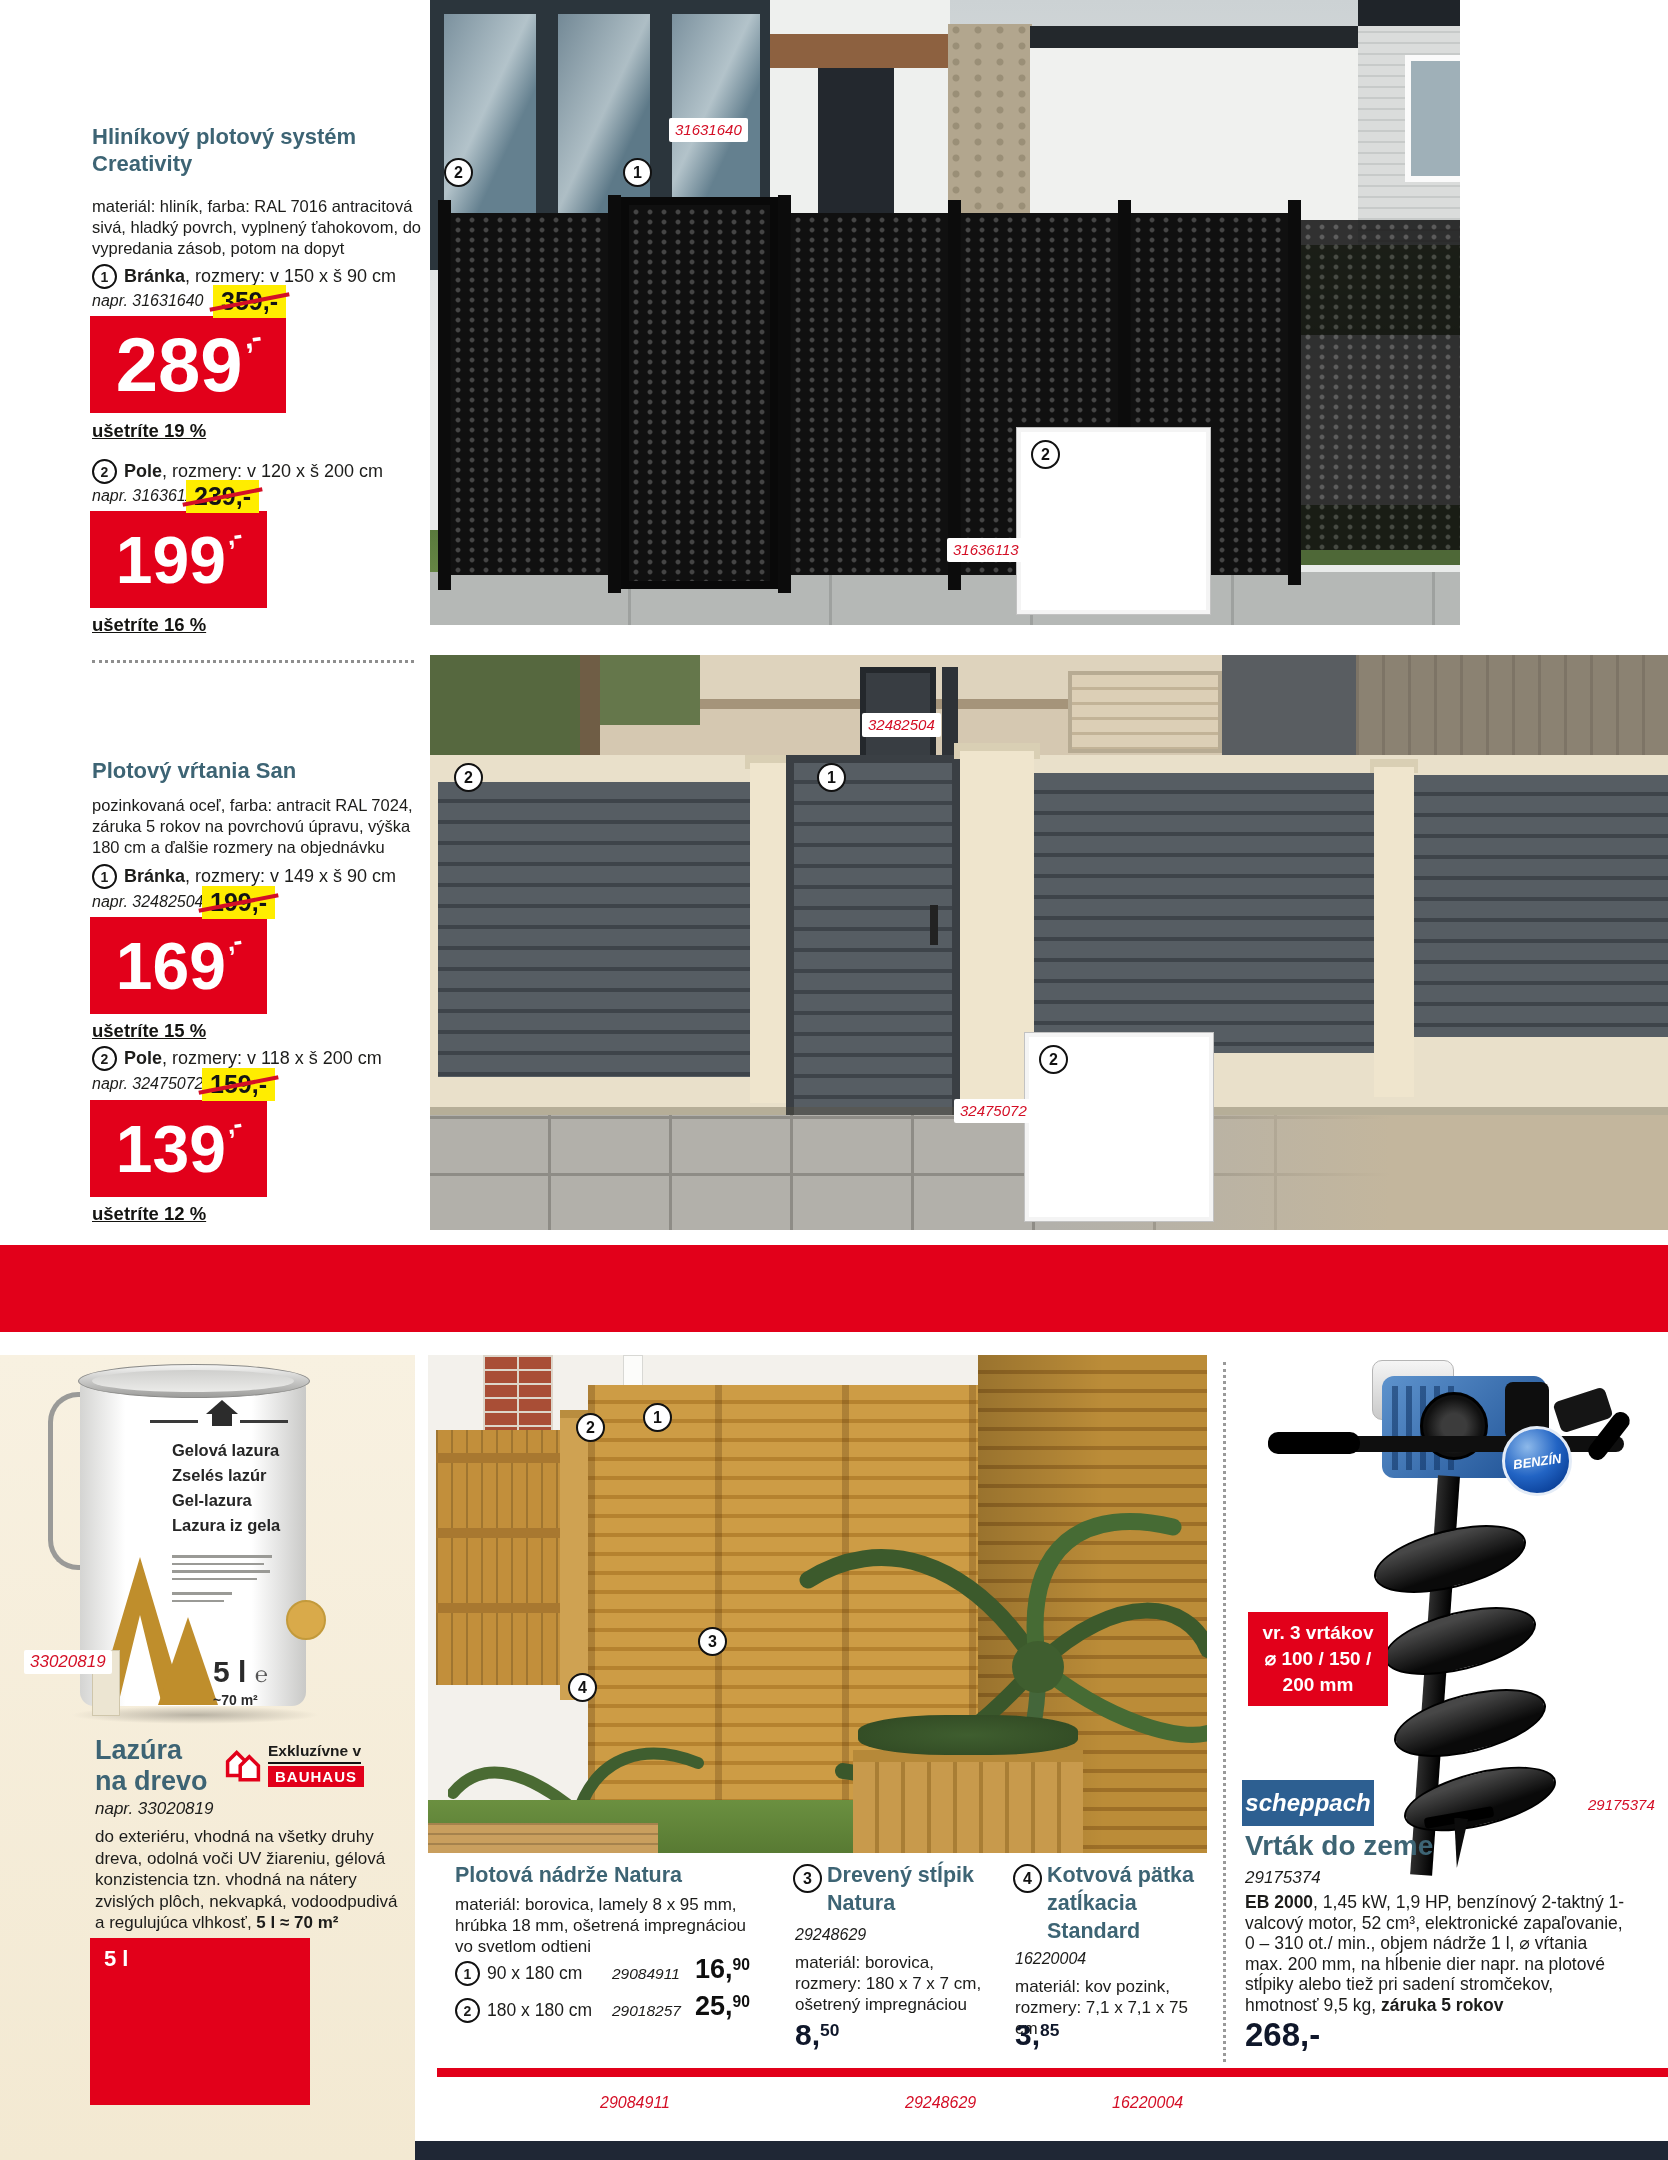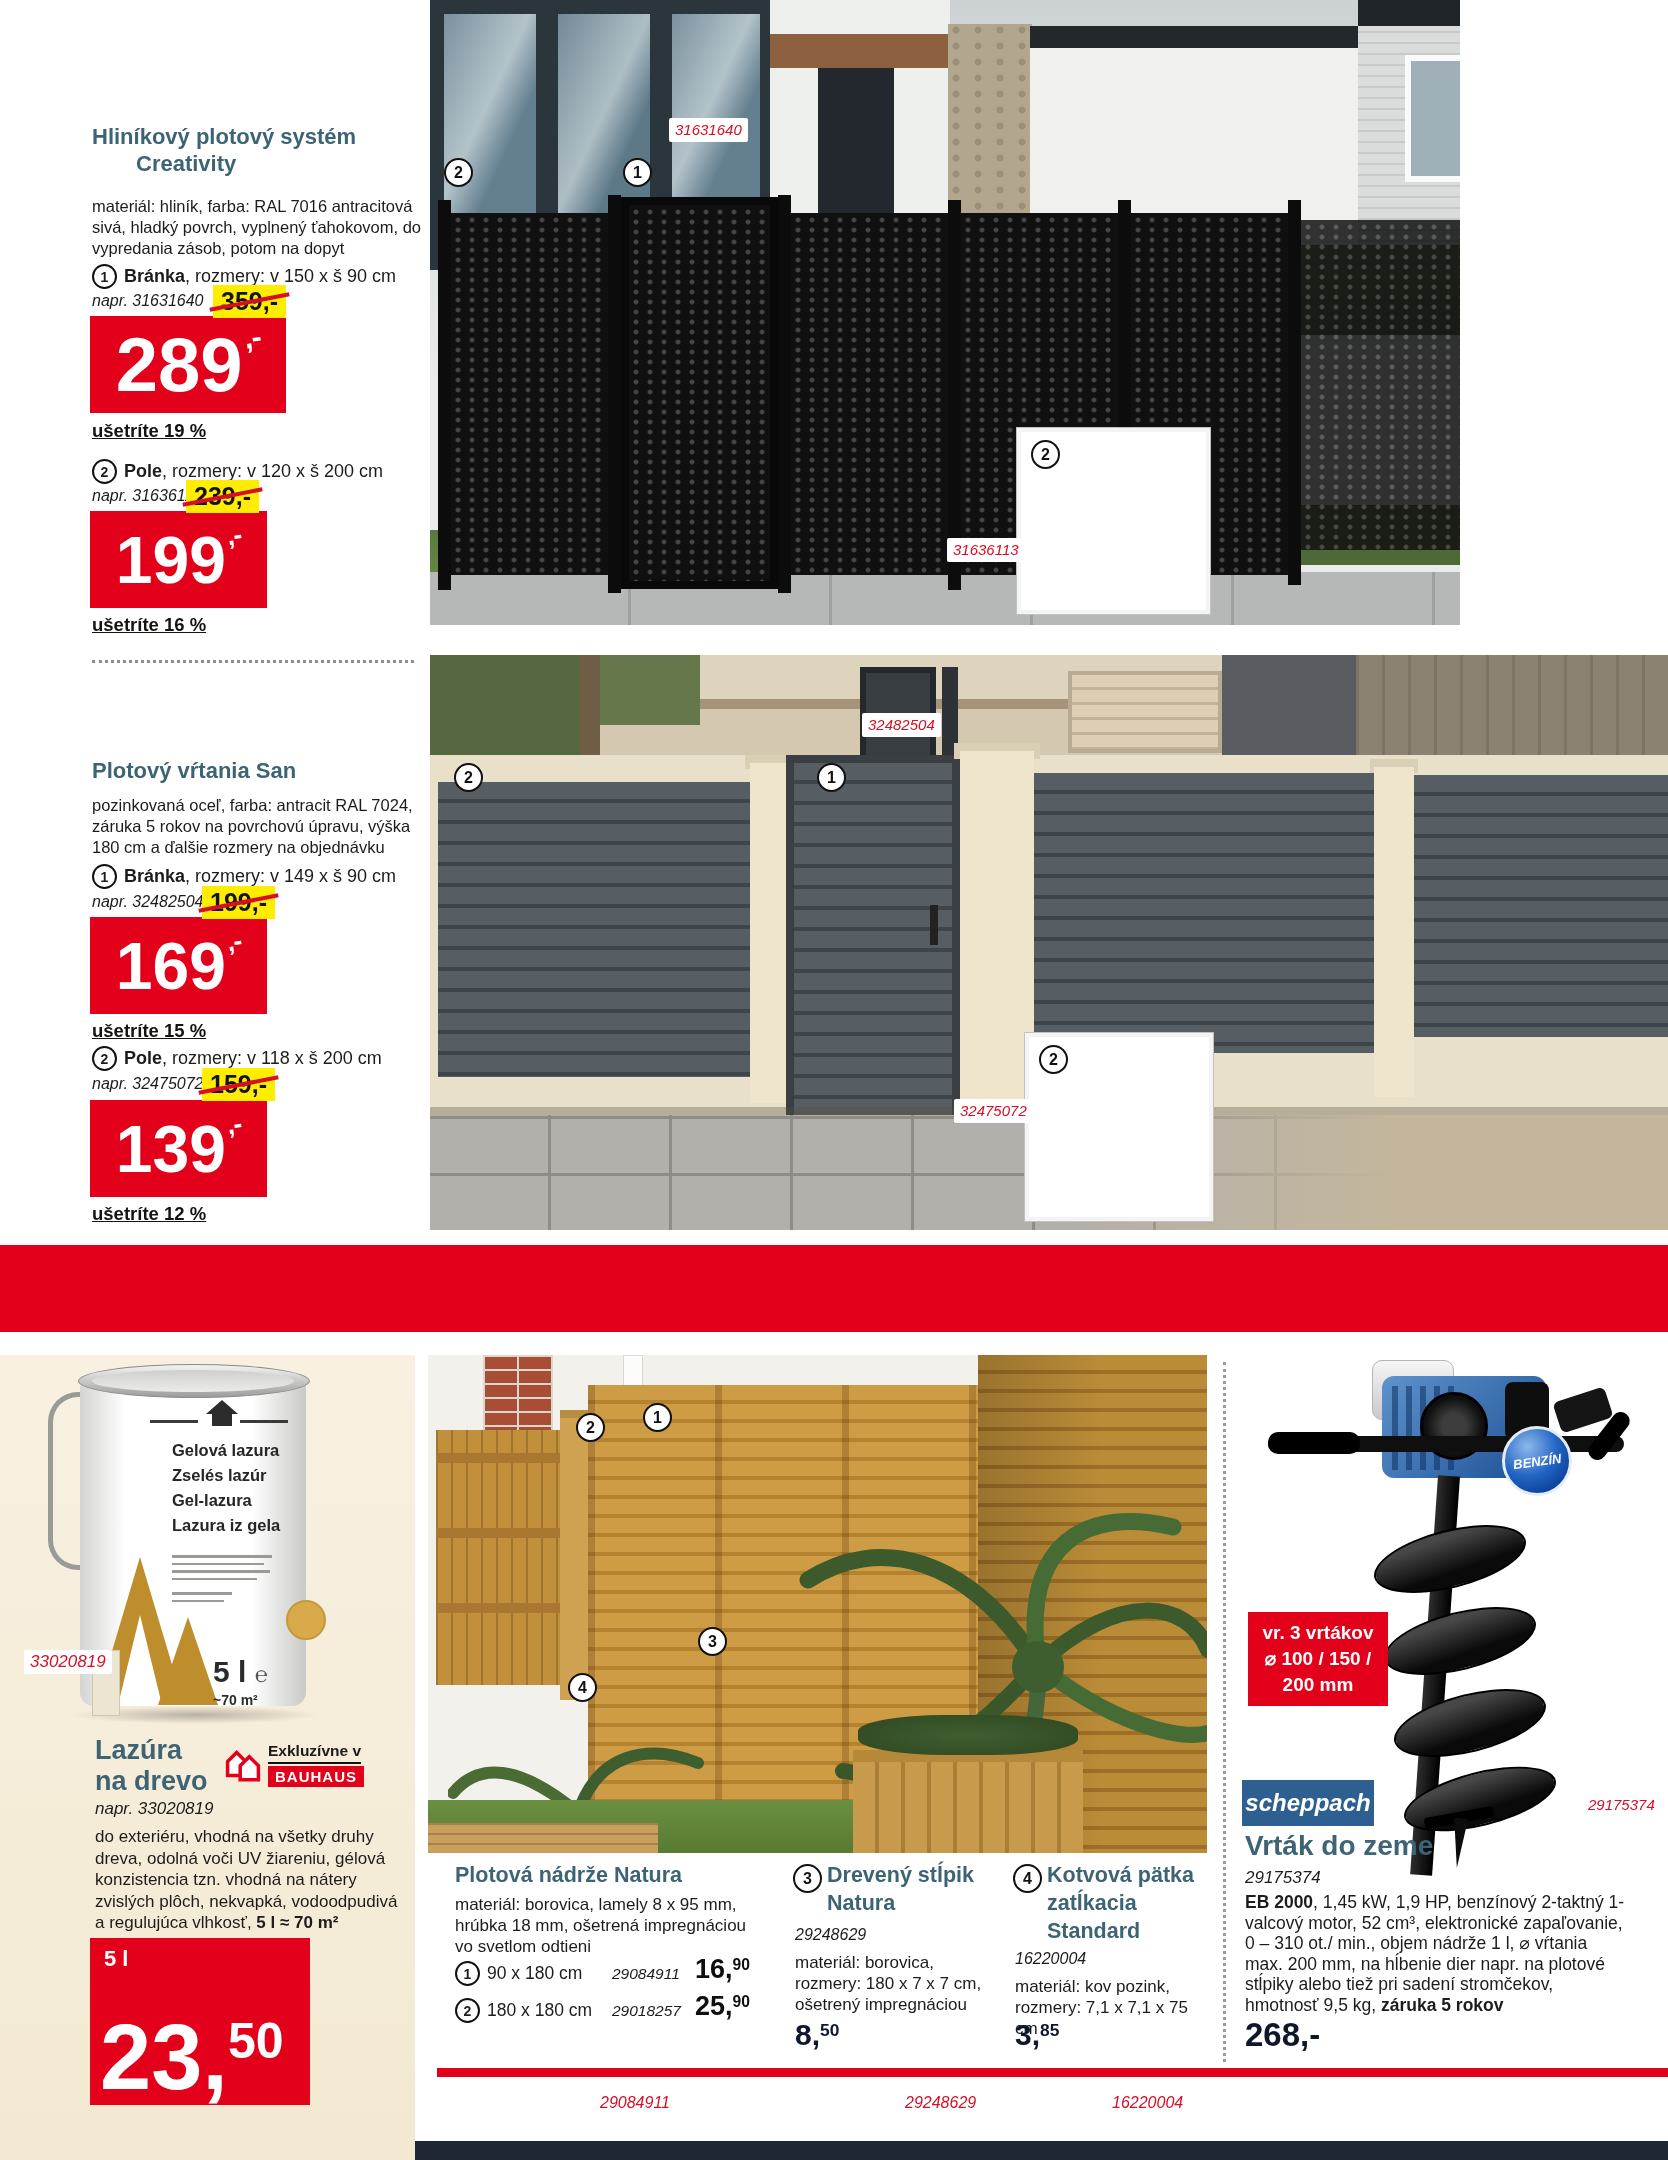--- a/index.html
+++ b/index.html
@@ -48,21 +48,21 @@
   .inset{position:absolute;background:#fff;border:4px solid #f4f4f4;outline:1px solid #c2c2c2;z-index:5;}
   .canline{font-weight:700;font-size:16.5px;line-height:25px;color:#262626;}
   .tinybar{height:2.5px;background:#9a9a96;margin:5px 0;}
 </style>
 </head>
 <body>
 
 <div id="page">
 
   <div class="abs t-title" style="left:92px;top:123px;">Hliníkový plotový systém</div>
-  <div class="abs t-title" style="left:92px;top:150px;margin-left:44px;">Creativity</div>
+  <div class="abs t-title" style="left:92px;top:150px;">Creativity</div>
   <div class="abs bodytxt" style="left:92px;top:196px;width:335px;">materiál: hliník, farba: RAL 7016 antracitová sivá, hladký povrch, vyplnený ťahokovom, do vypredania zásob, potom na dopyt</div>
 
   <div class="abs itemline" style="left:92px;top:264px;">
     <span class="cnum">1</span>
     <b>Bránka</b>
     <span>, rozmery: v 150 x š 90 cm</span>
   </div>
   <div class="abs napr" style="left:92px;top:292px;">napr. 31631640</div>
   <div class="oldp" style="left:213px;top:285px;">359,-</div>
   <div class="redbox" style="left:90px;top:316px;width:196px;height:97px;font-size:76px;">
@@ -239,21 +239,20 @@
     <path d="M8 26 L21 13 L34 26 V46 H8 Z" fill="#fff" stroke="#e2001a" stroke-width="5"></path>
     <path d="M26 32 L39 19 L52 32 V52 H26 Z" fill="#fff" stroke="#e2001a" stroke-width="5"></path>
   </svg>
   <div class="abs" style="left:268px;top:1742px;font-weight:700;font-size:15.5px;border-bottom:2.5px solid #111;padding-bottom:2px;">Exkluzívne v</div>
   <div class="abs" style="left:268px;top:1766px;background:#e2001a;color:#fff;font-weight:700;font-size:15px;letter-spacing:1px;padding:2px 7px;">BAUHAUS</div>
   <div class="abs napr" style="left:95px;top:1799px;font-size:17px;">napr. 33020819</div>
   <div class="abs bodytxt" style="left:95px;top:1826px;width:315px;font-size:17px;line-height:21.5px;"><span>do exteriéru, vhodná na všetky druhy dreva, odolná voči UV žiareniu, gélová konzistencia tzn. vhodná na nátery zvislých plôch, nekvapká, vodoodpudivá a regulujúca vlhkosť, </span><b>5 l ≈ 70 m²</b></div>
 
   <div class="redbox" style="left:90px;top:1938px;width:220px;height:167px;align-items:flex-end;justify-content:flex-start;padding:0;">
     <div class="abs" style="left:14px;top:8px;font-size:22px;font-weight:700;">5 l</div>
-    <div style="margin:0 0 4px 10px;font-size:92px;line-height:.95;"><span>23,</span><span style="font-size:50px;vertical-align:.62em;" class="supbig">50</span></div>
   </div>
 
   <div class="photo" style="left:428px;top:1355px;width:779px;height:498px;background:#f3f1ec;">
     <div class="abs" style="left:55px;top:0;width:70px;height:210px;background-color:#a94e36;background-image:linear-gradient(#ddd6ca 2px,rgba(0,0,0,0) 2px),linear-gradient(90deg,#ddd6ca 2px,rgba(0,0,0,0) 2px);background-size:34px 14px;"></div>
     <div class="abs" style="left:195px;top:0;width:18px;height:260px;background:#fcfcfa;border:1px solid #d8d8d4;"></div>
     <div class="abs" style="left:8px;top:75px;width:124px;height:255px;background:#c28f3b;background-image:repeating-linear-gradient(90deg,rgba(0,0,0,.18) 0 2px,rgba(0,0,0,0) 2px 15px);"></div>
     <div class="abs" style="left:8px;top:98px;width:124px;height:10px;background:#a87830;"></div>
     <div class="abs" style="left:8px;top:173px;width:124px;height:10px;background:#a87830;"></div>
     <div class="abs" style="left:8px;top:248px;width:124px;height:10px;background:#a87830;"></div>
     <div class="abs" style="left:132px;top:55px;width:28px;height:290px;background:#cfa252;border-top:8px solid #b98d3f;box-sizing:border-box;"></div>

